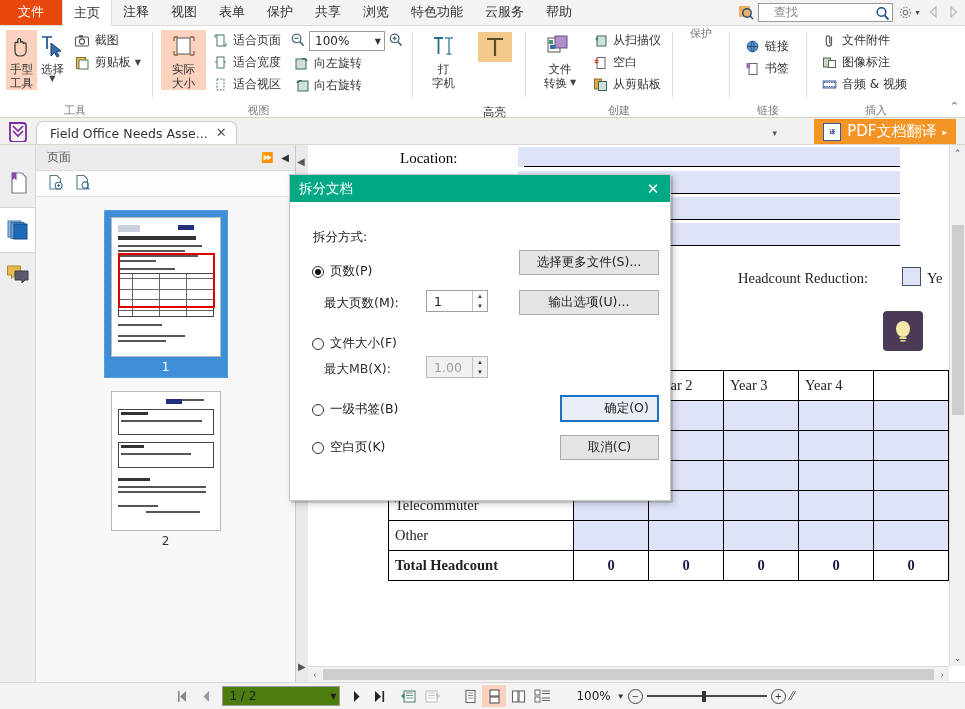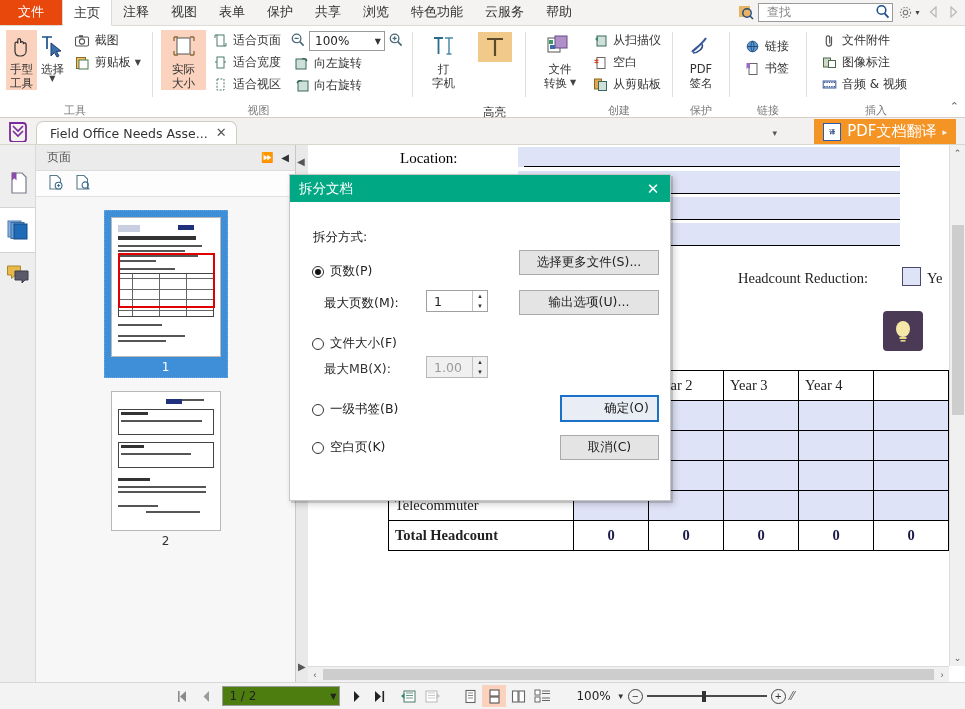--- a/index.html
+++ b/index.html
@@ -39,21 +39,21 @@
   }
   .menu-right {
     margin-left:auto; display:flex; align-items:center; height:26px;
     padding-right:4px; gap:3px;
   }
   .find-ico {
     width:18px; height:18px; position:relative; display:block;
   }
   .search-box {
     width:135px; height:19px; background:#fff; border:1px solid #9a9a9a;
-    display:flex; align-items:flex-start; padding:0 2px 0 8px;
+    display:flex; align-items:flex-end; padding:0 2px 0 15px;
     font-size:12px; color:#888;
     font-family:"DejaVu Sans", sans-serif;
     gap:28px;
   }
   .search-box .ph { flex:1; }
   .gear-btn { display:flex; align-items:center; gap:1px; padding:0 2px; }
   .nav-arrow { width:16px; height:16px; display:block; }
 
   
   .ribbon {
@@ -568,32 +568,20 @@
           </span>
           <span>从剪贴板</span>
         </div>
       </div>
     </div>
     <div class="rgroup-label" style="margin-left:40px;">创建</div>
   </div>
   <div class="rsep"></div>
 
   <div class="rgroup" style="width:52px;">
-    <div class="rgroup-body" style="justify-content:center;">
-      <div class="bigbtn">
-        <span class="ic">
-          <svg width="26" height="24" viewBox="0 0 26 24">
-              <path d="M4 17 C8 13 14 9 18 3" stroke="#3a5a9a" stroke-width="2.2" fill="none"></path>
-              <path d="M5 18 C10 18 16 13 14 9" stroke="#2a4a8a" stroke-width="1.6" fill="none"></path>
-            </svg>
-        </span>
-        <span class="lbl">PDF</span>
-        <span class="lbl">签名</span>
-      </div>
-    </div>
     <div class="rgroup-label">保护</div>
   </div>
   <div class="rsep"></div>
 
   <div class="rgroup" style="width:72px;">
     <div class="rgroup-body" style="padding-top:10px;">
       <div class="smallcol">
         <div class="smallbtn">
           <span class="ic">
             <svg width="15" height="15" viewBox="0 0 15 15">
@@ -861,20 +849,28 @@
         <td class="fill"></td>
       </tr>
       <tr>
         <td class="lblcell">Telecommuter</td>
         <td class="fill"></td>
         <td class="fill"></td>
         <td class="fill"></td>
         <td class="fill"></td>
         <td class="fill"></td>
       </tr>
+      <tr>
+        <td class="lblcell">Other</td>
+        <td class="fill"></td>
+        <td class="fill"></td>
+        <td class="fill"></td>
+        <td class="fill"></td>
+        <td class="fill"></td>
+      </tr>
       <tr class="total">
         <td class="lblcell">Total Headcount</td>
         <td class="fill">0</td>
         <td class="fill">0</td>
         <td class="fill">0</td>
         <td class="fill">0</td>
         <td class="fill">0</td>
       </tr>
     </tbody>
       </table>

